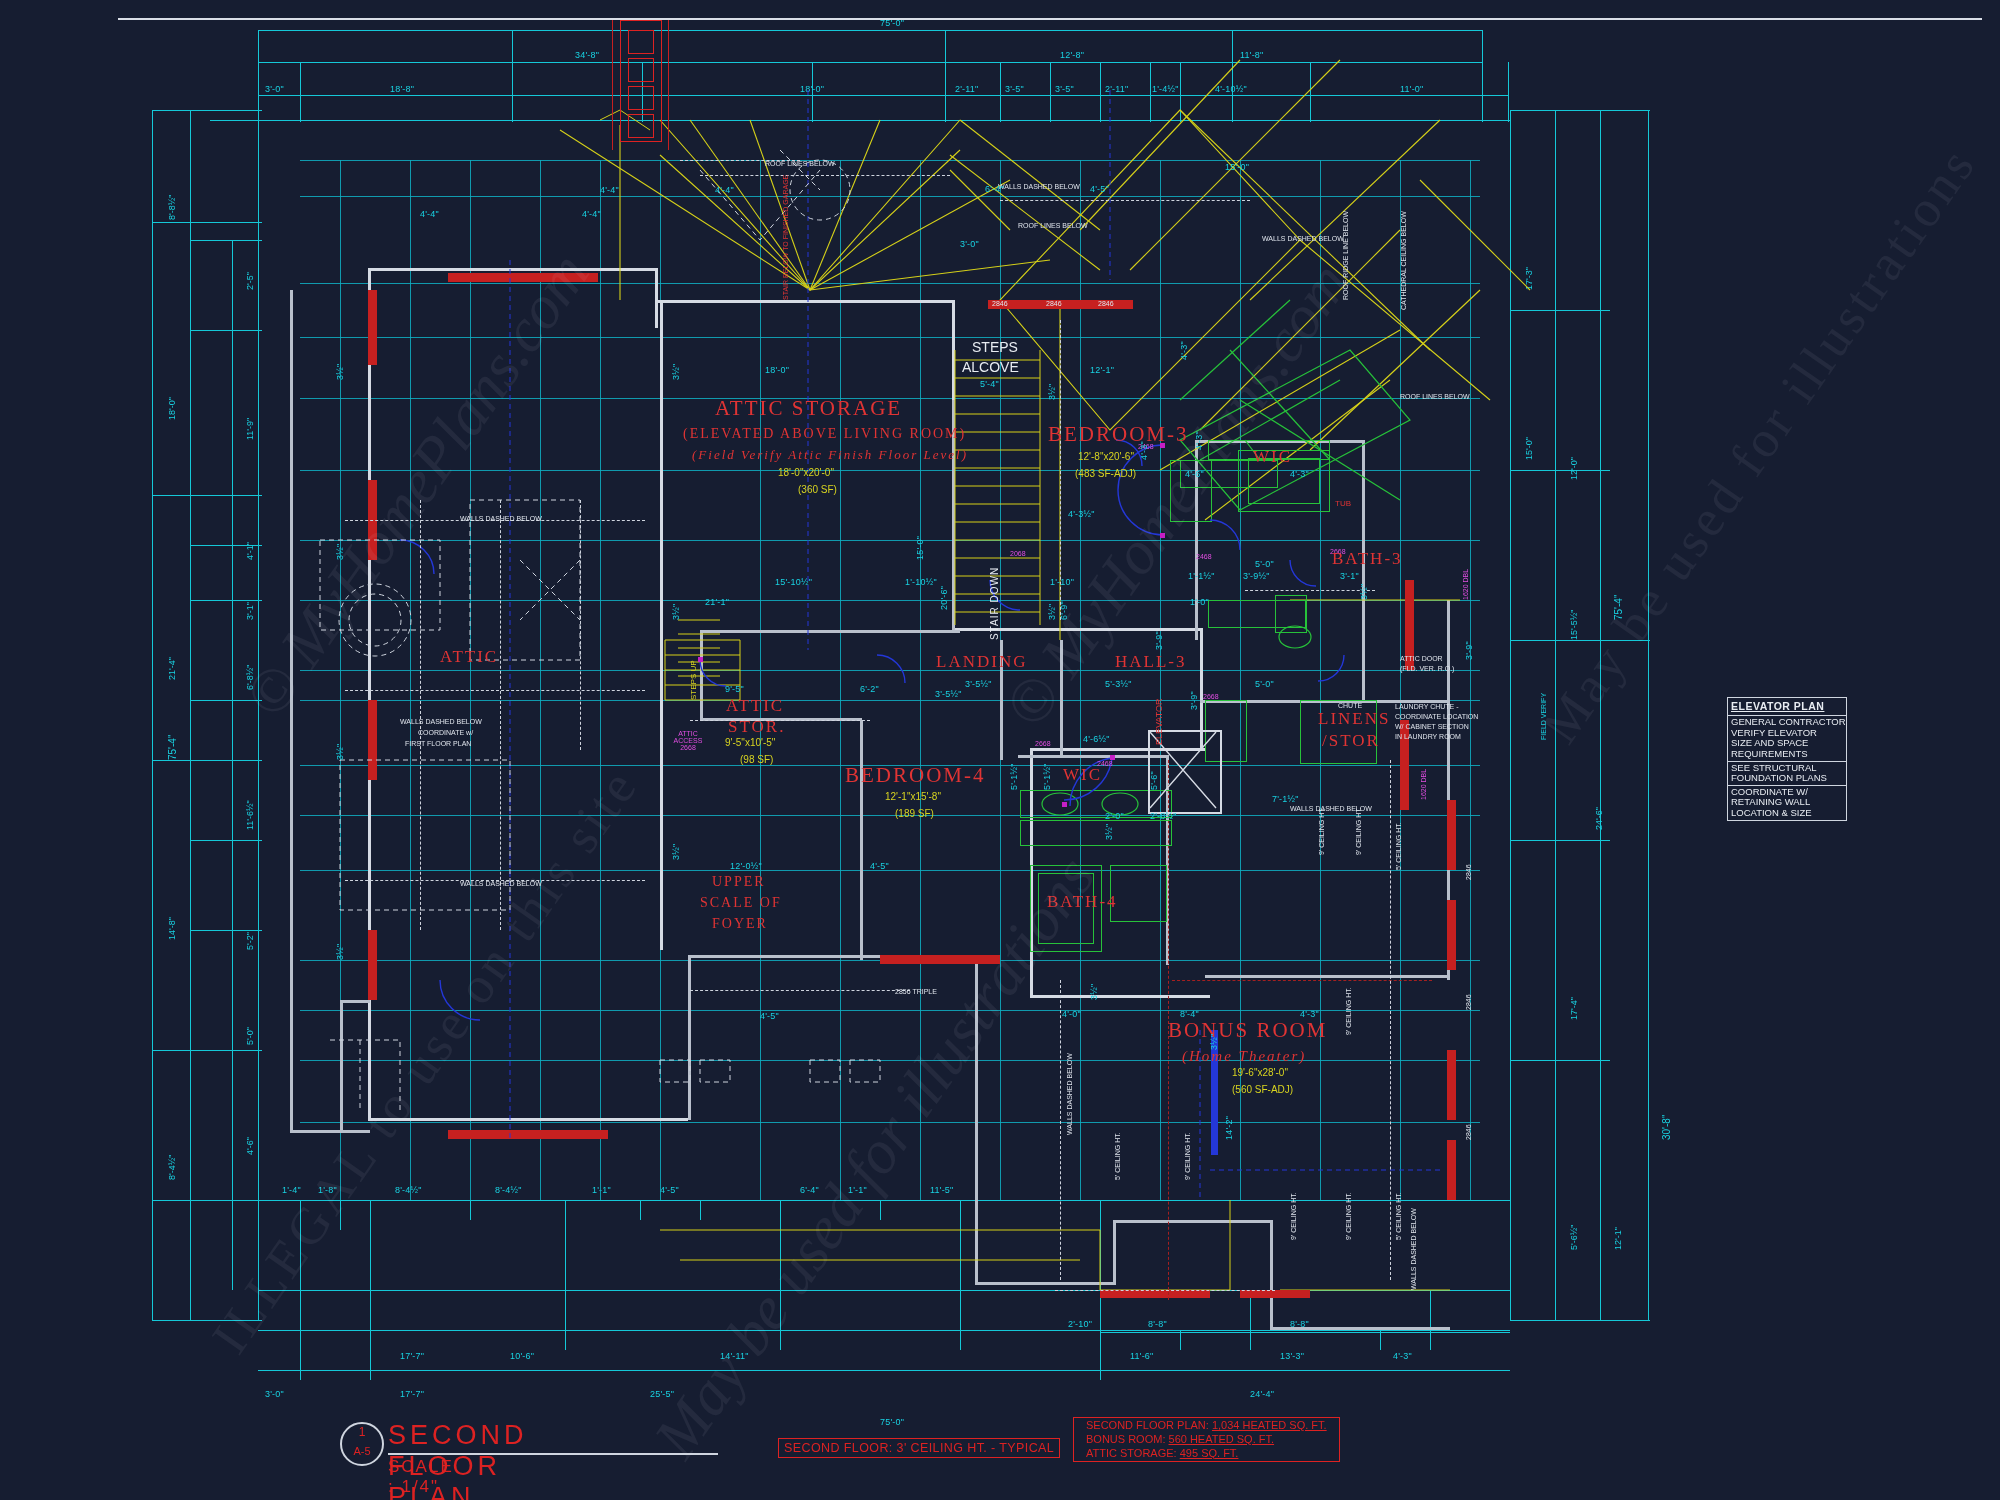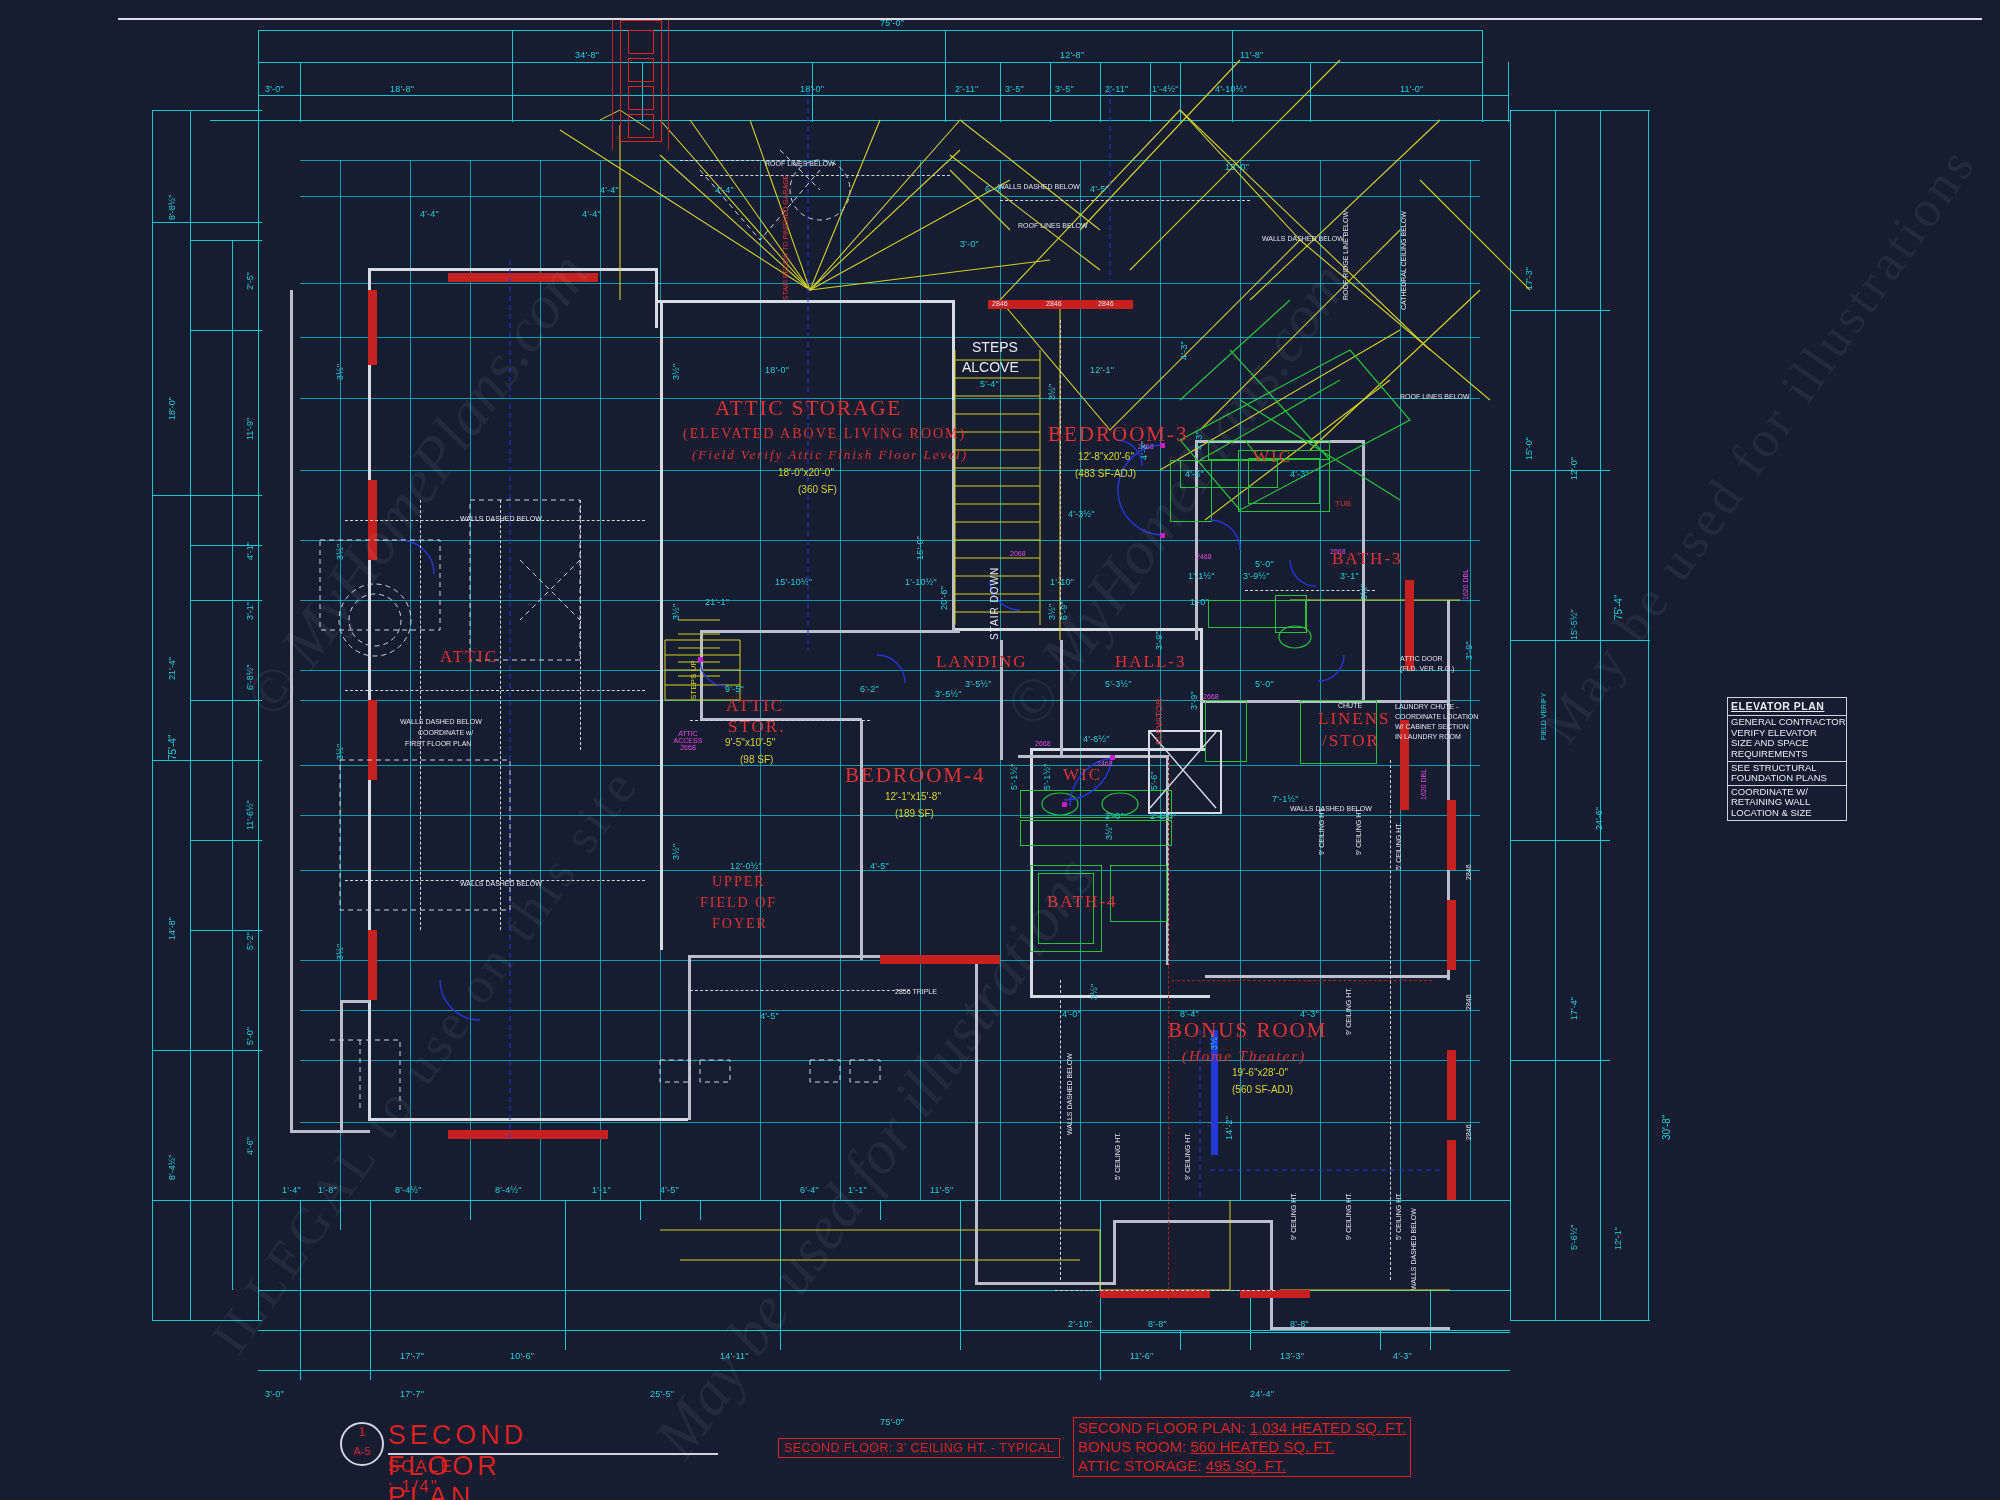--- a/index.html
+++ b/index.html
@@ -62,21 +62,21 @@
   #tbnum .n2{position:absolute;left:0;top:21px;width:40px;text-align:center;
              color:#d22;font-size:11px;}
   #tbtitle{position:absolute;left:48px;top:0px;color:#d22;font-size:27px;
            letter-spacing:4px;font-family:"Liberation Sans", sans-serif;}
   #tbrule{position:absolute;left:48px;top:33px;width:330px;height:2px;background:#cfd5df;}
   #tbscale{position:absolute;left:48px;top:37px;color:#d22;font-size:17px;
            letter-spacing:2px;font-family:"Liberation Sans", sans-serif;}
   #ceilnote{position:absolute;left:778px;top:1438px;border:1px solid #d22;
             padding:2px 5px;color:#d22;font-size:12.5px;letter-spacing:.4px;}
   #areanote{position:absolute;left:1073px;top:1417px;border:1px solid #d22;
-            padding:1px 4px;color:#d22;font-size:15px;line-height:1.25;}
+            padding:1px 12px;color:#d22;font-size:11px;line-height:1.25;}
   #areanote u{text-decoration:underline;}
 
   
   #wm{position:absolute;left:0;top:0;width:2000px;height:1500px;
       pointer-events:none;overflow:hidden;}
   #wm div{position:absolute;color:rgba(228,233,242,.072);
           font-family:"Liberation Serif", serif;white-space:nowrap;}
   .wm1{font-size:62px;font-style:italic;}
   .wm2{font-size:52px;letter-spacing:4px;}
 
@@ -539,21 +539,21 @@
   <div class="t room roomMid" style="left:936px;top:653px;">LANDING</div>
   <div class="t room roomMid" style="left:1115px;top:653px;">HALL-3</div>
   <div class="t room roomMid" style="left:1332px;top:550px;">BATH-3</div>
   <div class="t room roomMid" style="left:1047px;top:893px;">BATH-4</div>
   <div class="t room roomMid" style="left:1253px;top:448px;">WIC</div>
   <div class="t room roomMid" style="left:1063px;top:766px;">WIC</div>
   <div class="t room roomMid" style="left:1318px;top:710px;">LINENS</div>
   <div class="t room roomMid" style="left:1322px;top:732px;">/STOR</div>
 
   <div class="t room" style="left:712px;top:875px;font-size:14px;">UPPER</div>
-  <div class="t room" style="left:700px;top:896px;font-size:14px;">FIELD OF</div>
+  <div class="t room" style="left:700px;top:896px;font-size:14px;">SCALE OF</div>
   <div class="t room" style="left:712px;top:917px;font-size:14px;">FOYER</div>
 
   <div class="t note" style="left:972px;top:340px;font-size:14px;">STEPS</div>
   <div class="t note" style="left:962px;top:360px;font-size:14px;">ALCOVE</div>
   <div class="t dim" style="left:980px;top:380px;">5'-4"</div>
 
   <div class="t redT vert" style="left:1155px;top:745px;font-size:9px;">ELEVATOR</div>
   <div class="t redT" style="left:1335px;top:500px;">TUB</div>
 
   <div class="t note vert" style="left:990px;top:640px;font-size:10px;letter-spacing:1px;">STAIR DOWN</div>

